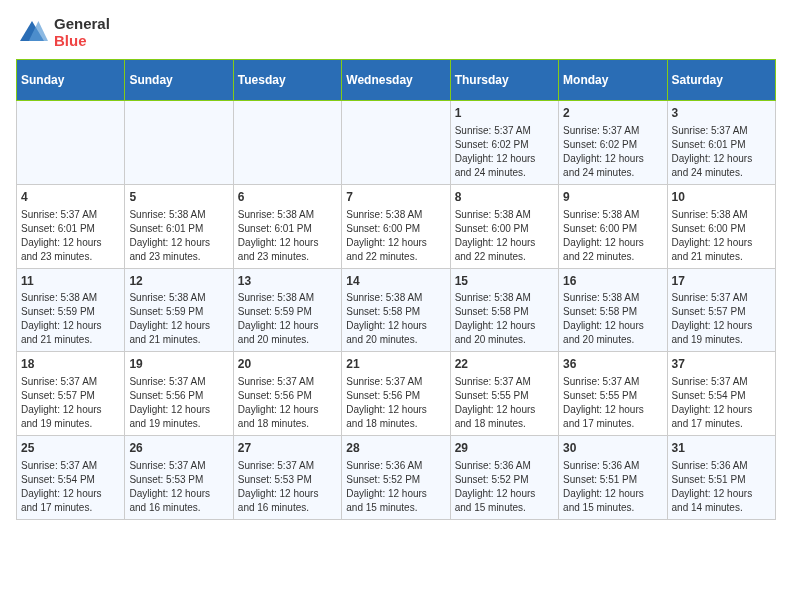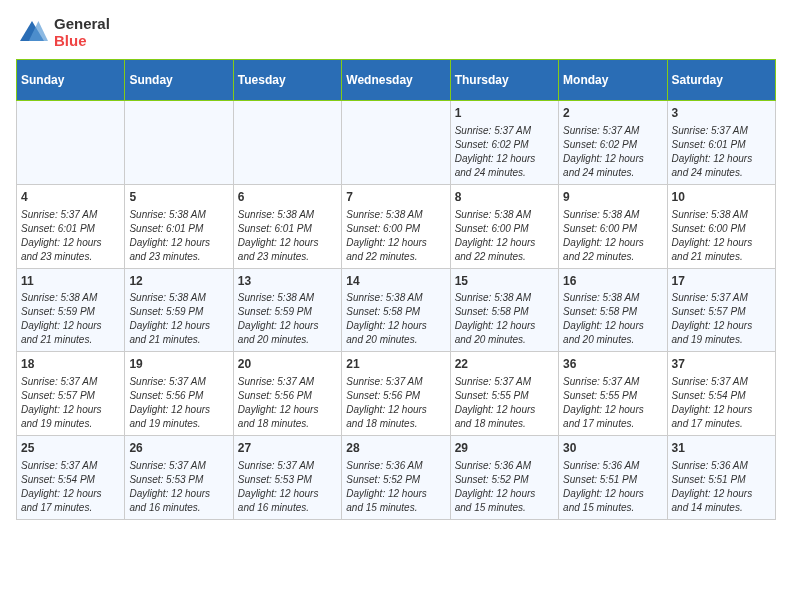--- a/index.html
+++ b/index.html
@@ -71,21 +71,20 @@
     }
     .day-num {
       font-size: 12px;
       font-weight: bold;
       display: block;
       margin-bottom: 2px;
     }
     .day-info {
       font-size: 10px;
       color: #333;
-      font-style: italic;
     }
   </style>
 </head>
 <body>
 
 <div class="header">
   <div class="logo">
     <svg class="logo-icon" viewBox="0 0 40 40">
       <polygon points="20,5 35,30 5,30" fill="#2a6db5"></polygon>
       <polygon points="28,5 40,30 16,30" fill="#5b9bd5" opacity="0.7"></polygon>

